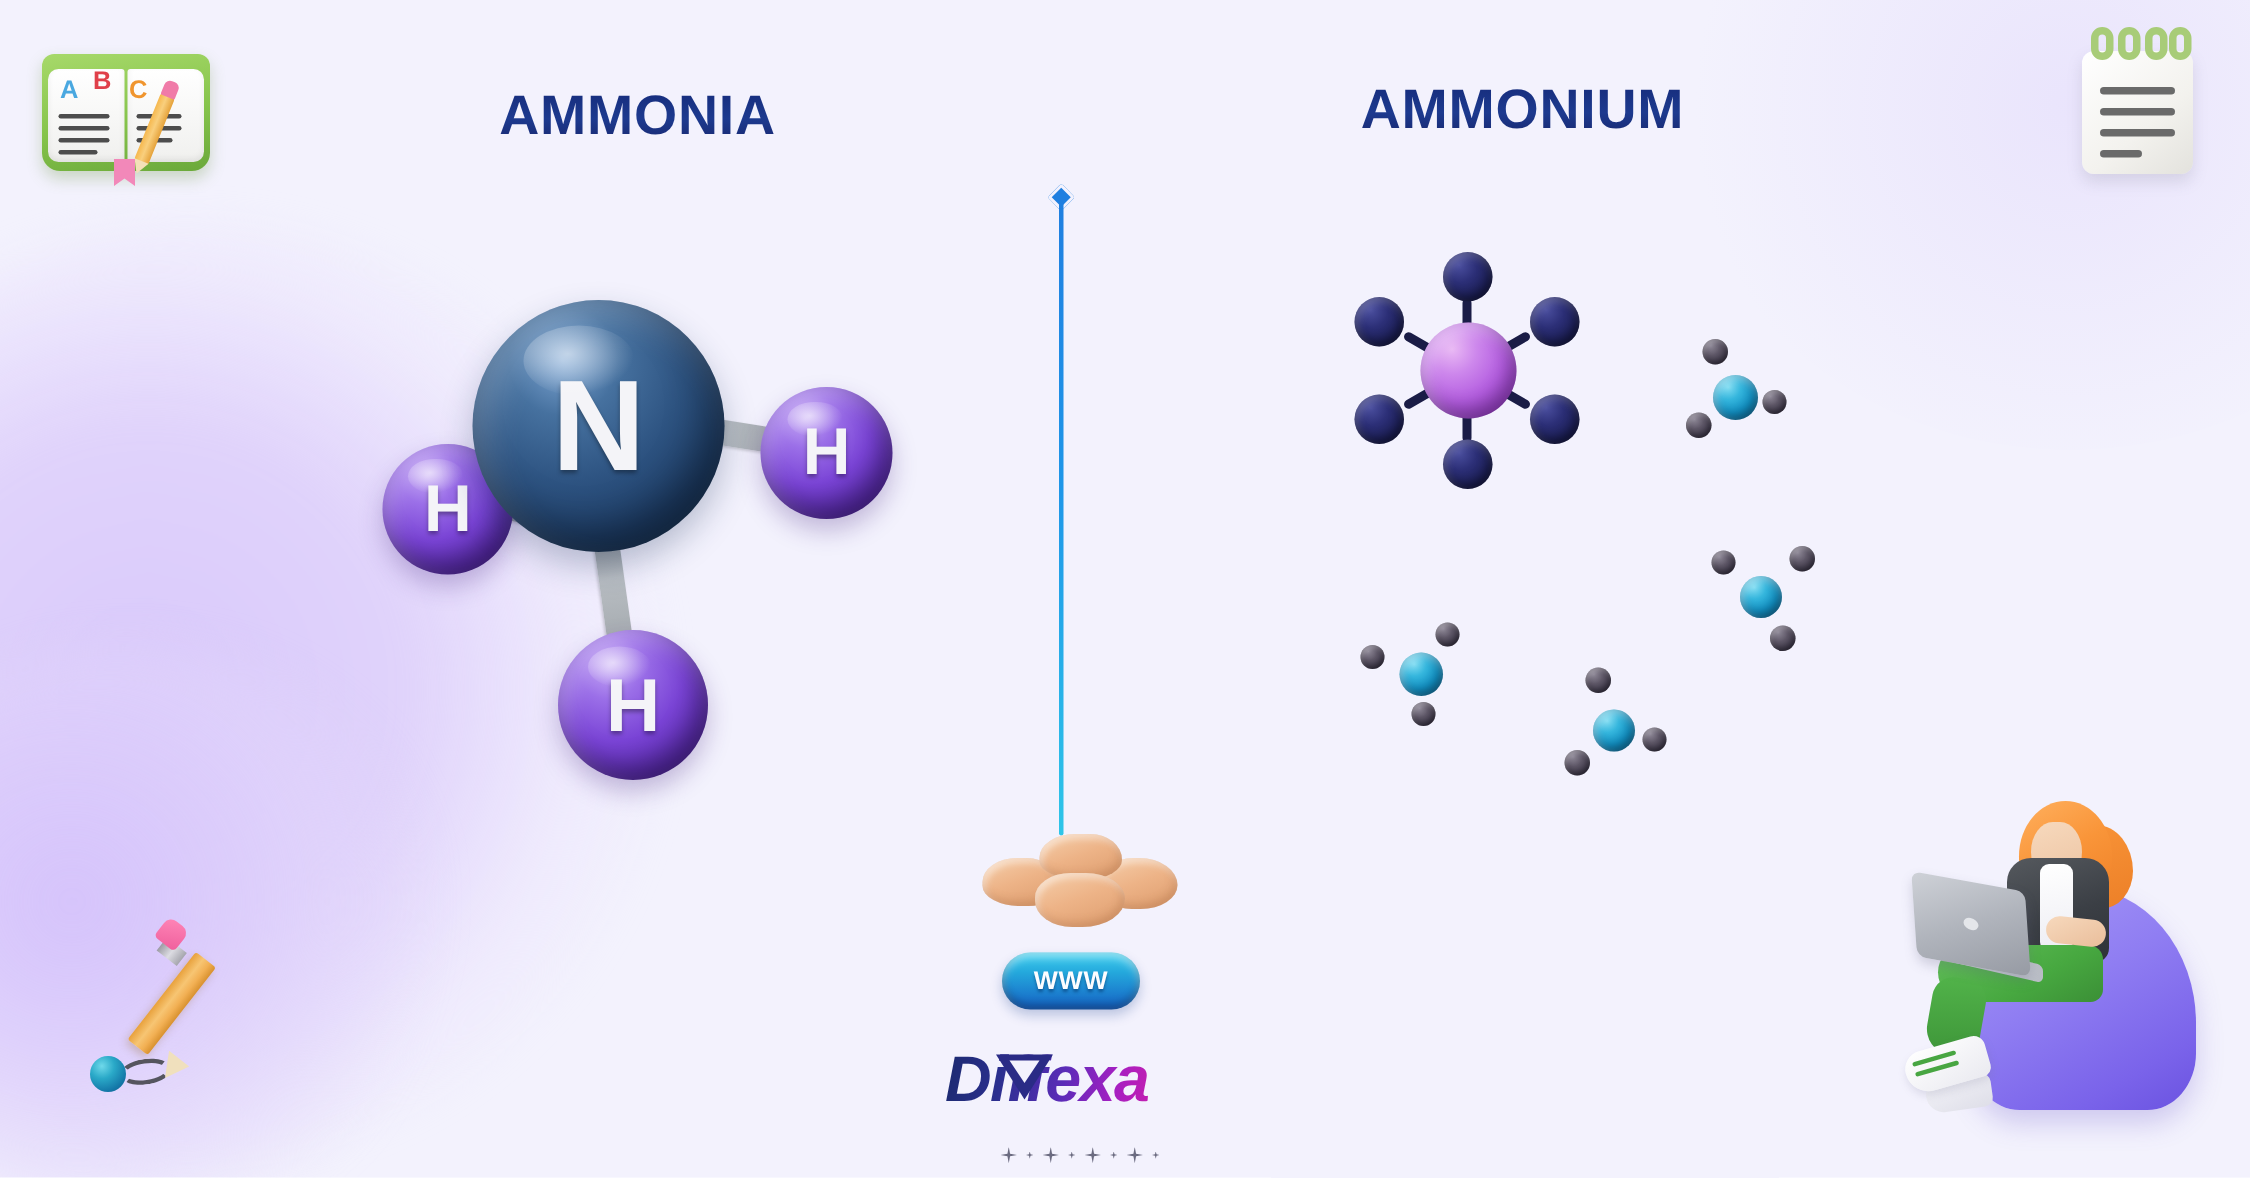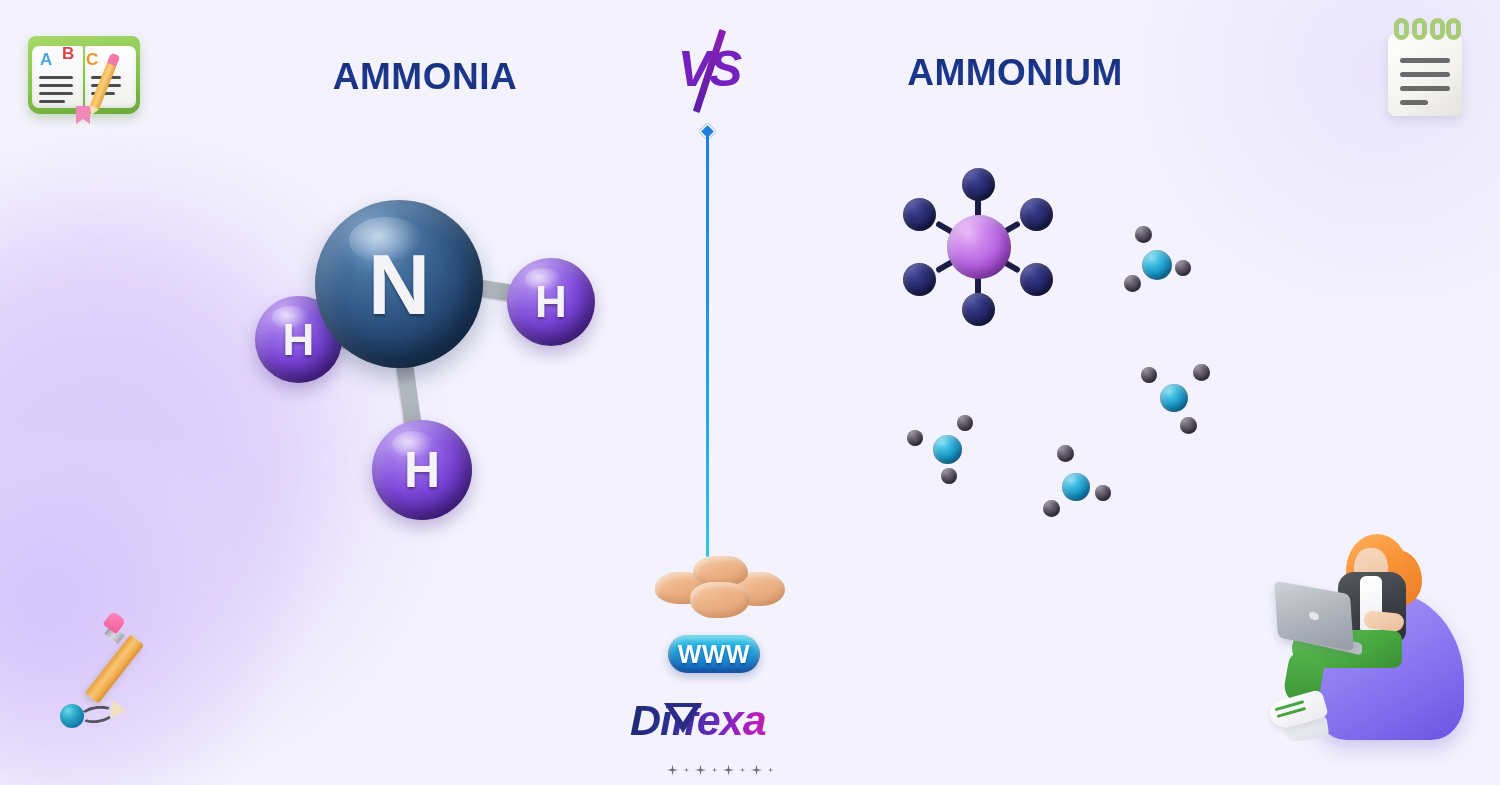--- a/index.html
+++ b/index.html
@@ -230,21 +230,21 @@
 
   #www-badge {
     position:absolute; left:668px; top:635px;
     width:92px; height:38px;
     border-radius:19px;
     background:linear-gradient(180deg,#3fd0ef 0%,#24a8dc 35%,#1560c4 100%);
     box-shadow:inset 0 -3px 6px rgba(0,0,0,0.3), inset 0 3px 6px rgba(255,255,255,0.5), 0 4px 8px rgba(20,60,140,0.25);
     display:flex; align-items:center; justify-content:center;
   }
   #www-badge .wwwtxt {
-    color:#fdfdff; font-weight:bold; font-size:25px; letter-spacing:0.5px;
+    color:#fdfdff; font-weight:bold; font-size:17px; letter-spacing:0.5px;
     text-shadow:0 2px 2px rgba(0,40,90,0.45);
     font-family:"Liberation Sans", sans-serif;
   }
 
   
   #brand-logo {
     position:absolute; left:630px; top:697px;
     width:180px; height:46px;font-style:italic;
   }
   #brand-logo .brand-text {
@@ -428,24 +428,20 @@
 
 <div id="stage">
 
   <div class="glow-left"></div>
   <div class="glow-left2"></div>
   <div class="glow-topright"></div>
 
   <div class="title" id="title-left">AMMONIA</div>
   <div class="title" id="title-right">AMMONIUM</div>
 
-  <div id="vs-badge">
-    <div class="vs-text">VS</div>
-    <div class="vs-slash"></div>
-  </div>
 
   <div id="divider-node"></div>
   <div id="divider-line"></div>
 
   <div id="ammonia-molecule">
     <div class="bond" id="bond-1"></div>
     <div class="bond" id="bond-2"></div>
     <div class="bond" id="bond-3"></div>
     <div class="sphere h-atom" id="atom-h1">
       <span class="lbl">H</span>

